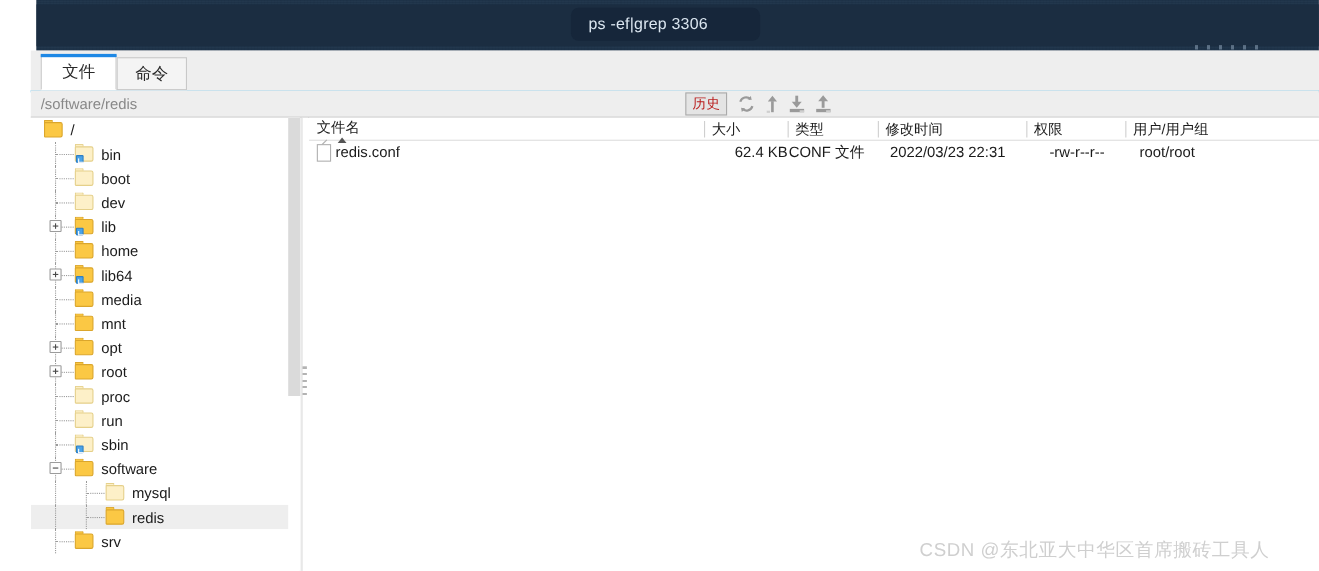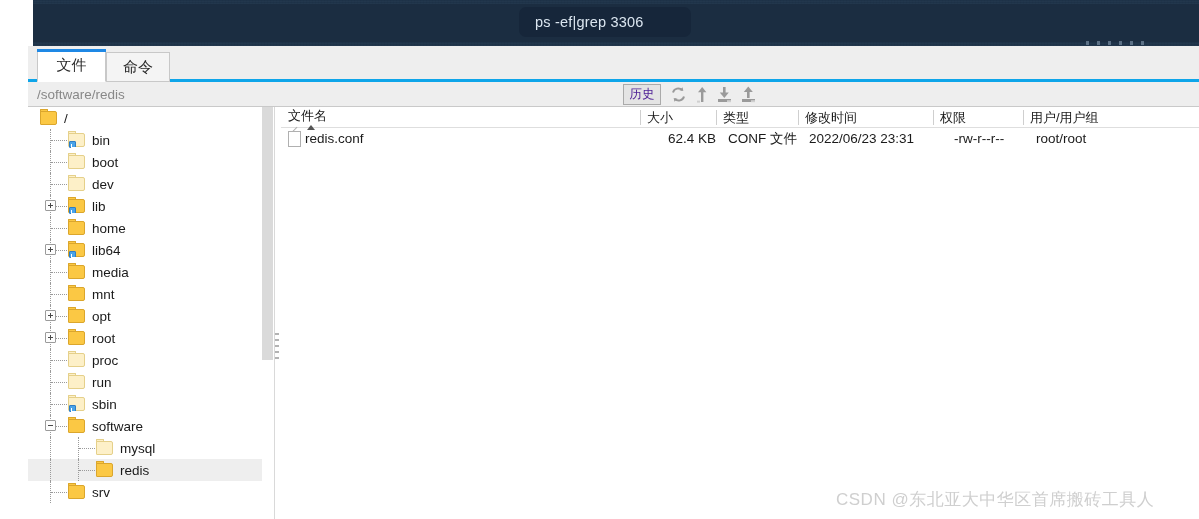--- a/index.html
+++ b/index.html
@@ -43,21 +43,21 @@
     position:absolute; right:55px; bottom:1px;
     width:58px; height:4px;
     background-image:repeating-linear-gradient(90deg,#8ea3b8 0 3px, transparent 3px 11px);
     opacity:.55;
   }
 
   
   #tab-strip {
     position:absolute; left:28px; top:46px; width:1171px; height:38px;
     background:#eeeeee;
-    border-bottom:5px solid #0ea5e9;
+    border-bottom:2px solid #0ea5e9;
   }
   .ftab {
     position:absolute; top:4px; height:32px;
     display:flex; align-items:center; justify-content:center;
     font-size:15px; color:#2a2a2a;
     border:1px solid #c8c8c8;
     background:#f4f4f4;
     cursor:default;
   }
   .ftab.active {
@@ -83,21 +83,21 @@
     display:flex; align-items:center;
     color:#888888; font-size:13.5px;
     background:transparent; border:none; outline:none;
     font-family:inherit;
   }
   #history-button {
     position:absolute; left:595px; top:2px; width:38px; height:21px;
     background:#e4e4e4;
     border:1px solid #aaaaaa;
     display:flex; align-items:center; justify-content:center;
-    font-size:12.5px; color:#4c1d95;
+    font-size:12.5px; color:#b91c1c;
     cursor:default;
   }
   .tb-icon {
     position:absolute; top:3px; width:19px; height:19px; cursor:default;
   }
   .tb-icon svg { display:block; }
   #icon-refresh { left:641px; }
   #icon-parent  { left:665px; }
   #icon-download{ left:687px; }
   #icon-upload  { left:711px; }
@@ -528,20 +528,20 @@
       <div class="col-sep" style="left: 652px;"></div>
       <div class="col-sep" style="left: 742px;"></div>
     </div>
   <div id="file-row">
     <div id="file-icon">
       <div class="page"></div>
       <div class="foldline"></div>
     </div>
     <div class="cell" style="left:24px;">redis.conf</div>
     <div class="cell right" style="left:300px; width:135px;">62.4 KB</div>
-    <div class="cell" style="left:447px;">CONF 文件</div>
-    <div class="cell" style="left:528px;">2022/06/23 23:31</div>
+    <div class="cell" style="left:436px;">CONF 文件</div>
+    <div class="cell" style="left:528px;">2022/03/23 22:31</div>
     <div class="cell" style="left:673px;">-rw-r--r--</div>
     <div class="cell" style="left:755px;">root/root</div>
   </div>
 </div>
 
 <div id="watermark">CSDN @东北亚大中华区首席搬砖工具人</div>
 
 </body></html>

